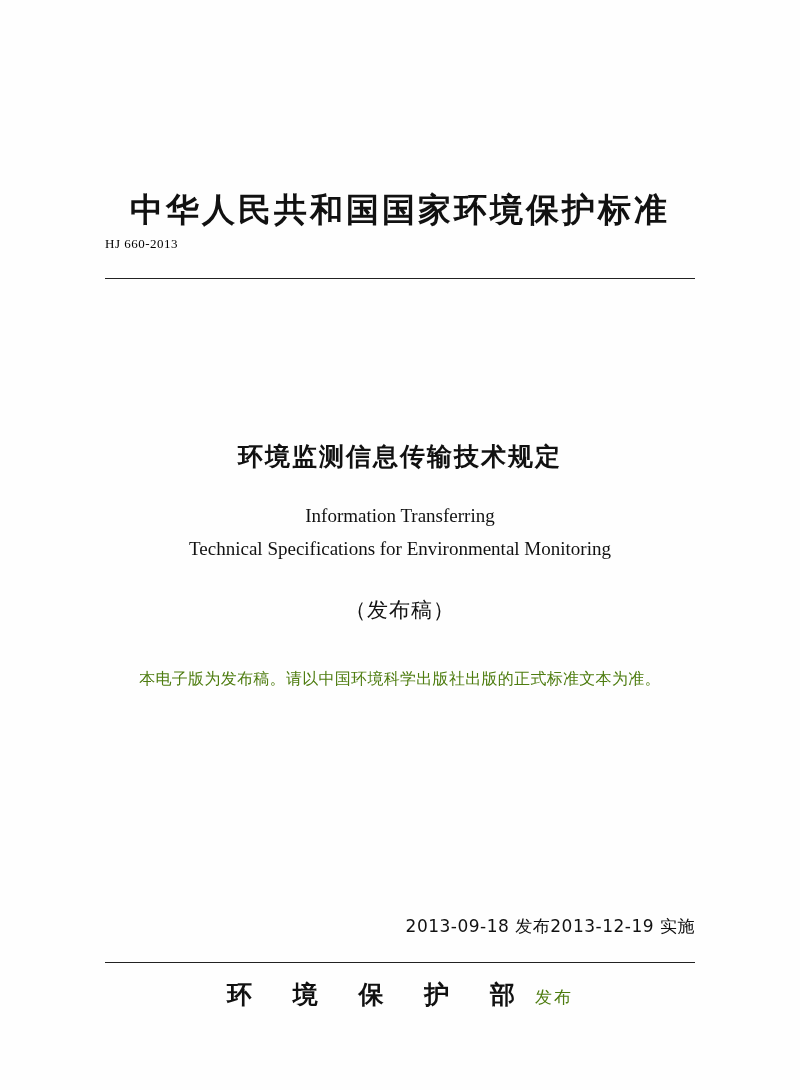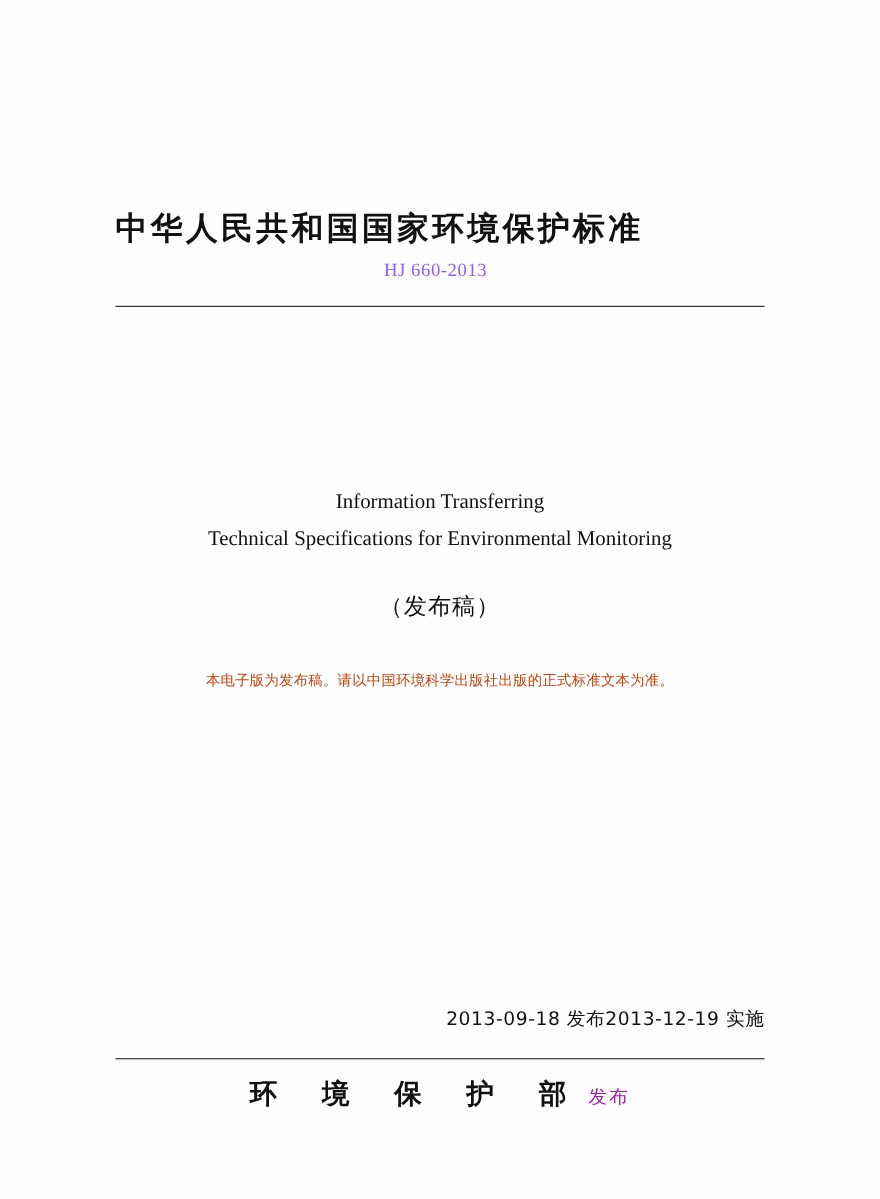--- a/index.html
+++ b/index.html
@@ -49,39 +49,39 @@
     text-shadow:
        3px 0 0 #777,
        4px 1px 0 #999,
        5px 2px 0 #bbb;
   }
   .org-title {
     position: absolute;
     left: 0;
     top: 118px;
     width: 590px;
-    text-align: left;
-    font-family: "DejaVu Sans", sans-serif;
-    font-weight: bold;
-    font-size: 29px;
+    text-align: center;
+    font-family: "DejaVu Sans", sans-serif;
+    font-weight: bold;
+    font-size: 33px;
     letter-spacing: 3px;
     color: #111;
     white-space: nowrap;
   }
   .std-no {
     position: absolute;
     left: 0;
     top: 166px;
     width: 590px;
-    text-align: center;
+    text-align: left;
     padding-right: 8px;
     box-sizing: border-box;
     font-family: "Liberation Serif", serif;
-    font-size: 17px;
-    color: #8b5cf6;
+    font-size: 13px;
+    color: #000000;
     letter-spacing: 0.5px;
   }
   .rule {
     position: absolute;
     left: 105px;
     top: 278px;
     width: 590px;
     height: 0;
     border-top: 1.5px solid #222;
   }
@@ -127,22 +127,22 @@
   .draft-mark {
     margin-top: 30px;
     font-family: "DejaVu Sans", sans-serif;
     font-size: 21px;
     color: #111;
     letter-spacing: 1px;
   }
   .notice {
     margin-top: 45px;
     font-family: "DejaVu Sans", sans-serif;
-    font-size: 13px;
-    color: #c2410c;
+    font-size: 16px;
+    color: #4d7c0f;
     letter-spacing: 0.3px;
   }
 
   
   .footer-dates {
     position: absolute;
     left: 105px;
     top: 915px;
     width: 590px;
     display: flex;
@@ -174,39 +174,40 @@
     font-family: "DejaVu Sans", sans-serif;
     font-weight: bold;
     font-size: 25px;
     letter-spacing: 16px;
     color: #111;
   }
   .publisher .verb {
     font-family: "DejaVu Sans", sans-serif;
     font-size: 17px;
     letter-spacing: 2px;
-    color: #a21caf;
+    color: #4d7c0f;
     margin-left: 4px;
   }
 </style>
 </head>
 <body>
 
 <div class="page">
   <div class="sheet">
 
     <div class="header-zone">
       <div class="org-title">中华人民共和国国家环境保护标准</div>
       <div class="std-no">HJ 660-2013</div>
     </div>
 
 
     <div class="rule"></div>
 
     <div class="title-zone">
+      <div class="title-cn">环境监测信息传输技术规定</div>
       <div class="title-en">Information Transferring</div>
       <div class="title-en">Technical Specifications for Environmental Monitoring</div>
       <div class="draft-mark">（发布稿）</div>
       <div class="notice">本电子版为发布稿。请以中国环境科学出版社出版的正式标准文本为准。</div>
     </div>
 
     <div class="footer-dates">
       <div class="d">2013-09-18 发布</div>
       <div class="d">2013-12-19 实施</div>
     </div>

